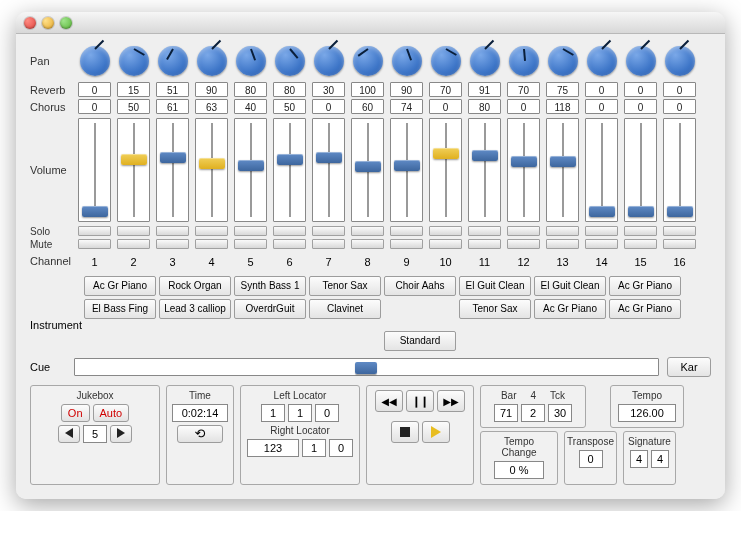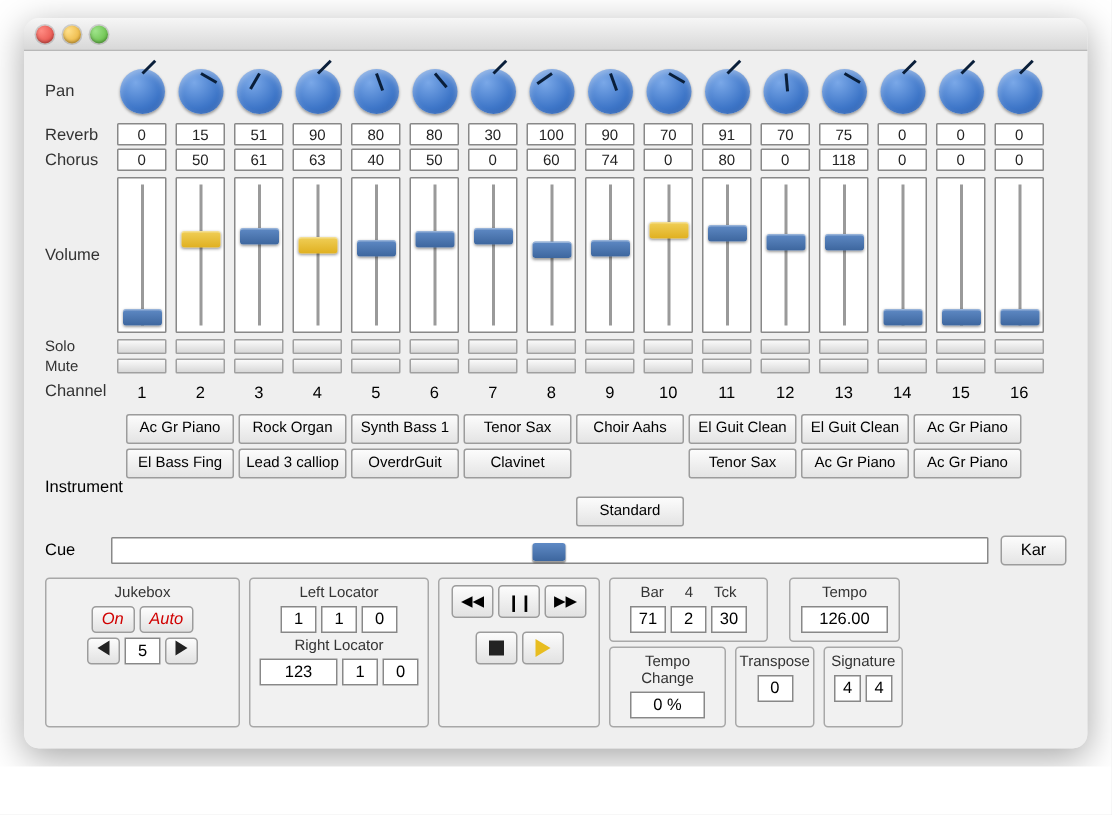--- a/index.html
+++ b/index.html
@@ -122,21 +122,20 @@
   }
   .grp-title { font-size:10px; color:#333; text-align:center; }
   .sub-row { display:flex; gap:3px; }
   .btn {
     height:18px;
     background:linear-gradient(#fcfcfc,#e2e2e2);
     border:1px solid #9c9c9c;
     border-radius:3px;
     font-size:11px; text-align:center; line-height:16px;
     padding:0 6px;
-    font-style:italic;
   }
   .digitbox {
     height:18px; border:1px solid #888; background:#fff;
     font-size:11px; text-align:center; line-height:16px;
     padding:0 4px;
   }
   .digitbox.sm{width:24px; padding:0;}
   .btn.red-text{color:#d00000;}
   .arrow-l::before{content:"";display:inline-block;border-style:solid;border-width:5px 8px 5px 0;border-color:transparent #222 transparent transparent;}
   .arrow-r::before{content:"";display:inline-block;border-style:solid;border-width:5px 0 5px 8px;border-color:transparent transparent transparent #222;}
@@ -622,20 +621,25 @@
           <div class="btn red-text">On</div>
           <div class="btn red-text">Auto</div>
         </div>
         <div class="sub-row">
           <div class="btn"><span class="arrow-l"></span></div>
           <div class="digitbox sm">5</div>
           <div class="btn"><span class="arrow-r"></span></div>
         </div>
       </div>
 
+      <div class="grp" style="width:68px;">
+        <div class="grp-title">Time</div>
+        <div class="digitbox" style="width:56px;">0:02:14</div>
+        <div class="btn" style="width:46px;"><span class="loop-icon"></span></div>
+      </div>
 
       <div class="grp" style="width:120px;">
         <div class="grp-title">Left Locator</div>
         <div class="sub-row" id="left-loc-row">
             <div class="digitbox" style="width: 24px;">1</div>
             <div class="digitbox" style="width: 24px;">1</div>
             <div class="digitbox" style="width: 24px;">0</div>
           </div>
         <div class="grp-title">Right Locator</div>
         <div class="sub-row" id="right-loc-row">
@@ -661,21 +665,21 @@
           <div class="transport-btn">
               <div class="tri-stop"></div>
             </div>
           <div class="transport-btn">
               <div class="tri-play"></div>
             </div>
         </div>
       </div>
 
       <div style="display:flex; flex-direction:column; gap:3px;">
-        <div style="display:flex; gap:14px;">
+        <div style="display:flex; gap:24px;">
           <div class="grp" style="width:106px;">
             <div style="display:flex; gap:14px;">
               <span class="grp-title">Bar</span>
               <span class="grp-title">4</span>
               <span class="grp-title">Tck</span>
             </div>
             <div class="sub-row" id="bar-tck-row">
                 <div class="digitbox" style="width: 24px;">71</div>
                 <div class="digitbox" style="width: 24px;">2</div>
                 <div class="digitbox" style="width: 24px;">30</div>

